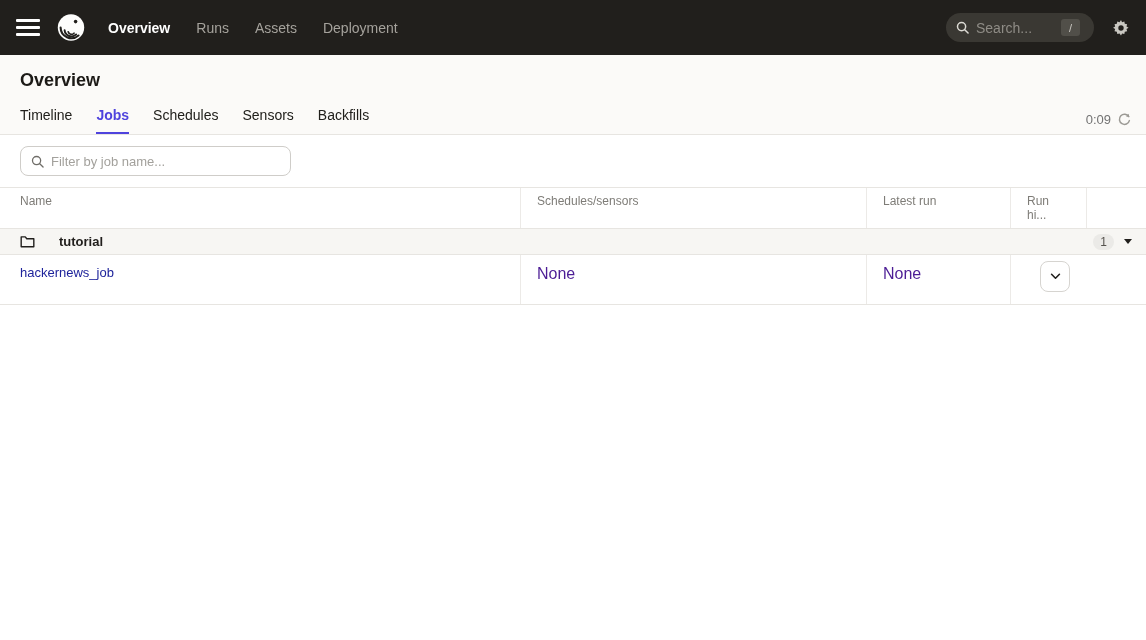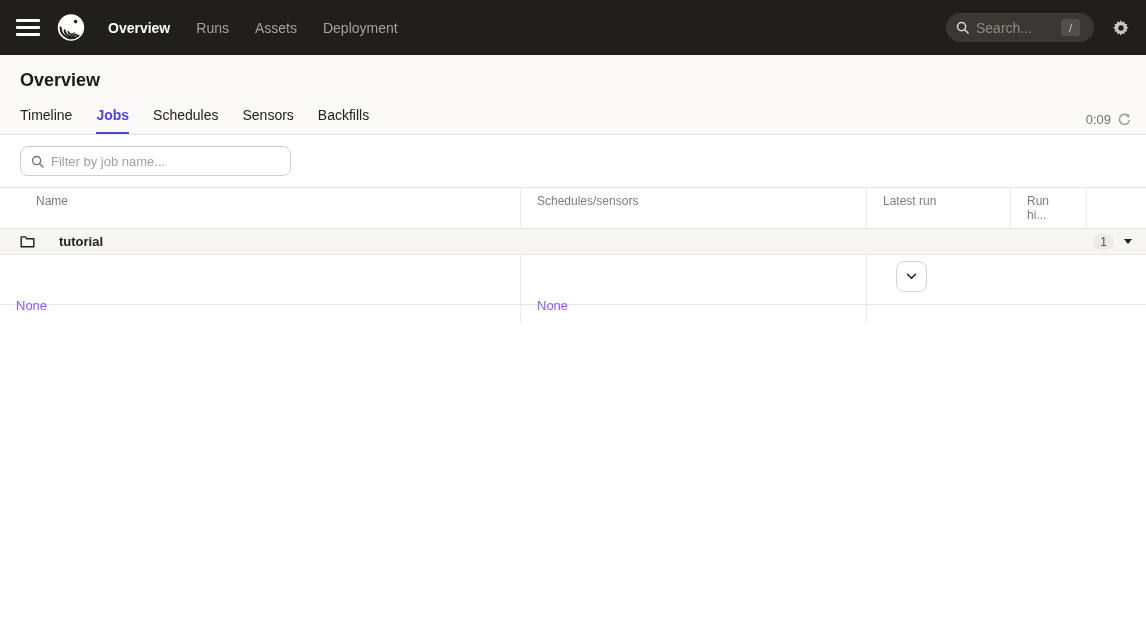--- a/index.html
+++ b/index.html
@@ -38,37 +38,37 @@
   .filter-input { display:flex; align-items:center; gap:7px; width:271px; height:30px;
     border:1px solid #cfcdc9; border-radius:8px; padding:0 10px; background:#fff; }
   .filter-input input { border:none; outline:none; font-size:13px; color:#3a3834; width:220px; font-family:inherit; }
   .filter-input input::placeholder { color:#a3a19c; }
 
   
   .jobs-table { margin-top:11px; width:100%; border-top:1px solid #e7e5e1; }
   .grid-row { display:grid; grid-template-columns:520px 346px 144px 76px 1fr; }
   .th-row { border-bottom:1px solid #e7e5e1; }
   .th { font-size:12px; color:#7e7c77; padding:6px 16px; }
-  .th:first-child { padding-left:36px; }
+  .th:first-child { padding-left:20px; }
   .th + .th, .cell + .cell { border-left:1px solid #eceae7; }
 
   .group-row { display:flex; align-items:center; background:#f7f6f3; height:26px;
     border-bottom:1px solid #e7e5e1; padding:0 14px 0 20px; cursor:pointer; }
   .group-name { font-size:13px; font-weight:700; color:#211f1c; margin-left:24px; }
   .group-row .spacer { flex:1; }
   .count-badge { background:#ebeae7; color:#55534e; font-size:12px; border-radius:8px;
     padding:1px 7px; margin-right:10px; }
   .caret-down { width:0; height:0; border-left:4px solid transparent; border-right:4px solid transparent;
     border-top:5px solid #211f1c; }
 
   .job-row { border-bottom:1px solid #e7e5e1; background:#fff; height:50px; }
   .cell { padding:10px 16px; display:flex; align-items:flex-start; }
   .cell.name-cell { padding-left:20px; }
   .job-link { font-size:13px; color:#1e239b; text-decoration:none; cursor:pointer; }
-  .none-text { font-size:13px; color:#8b5cf6;margin-top:33px; }
+  .none-text { font-size:16px; color:#4c1d95; }
 
   .schedule-chip { display:inline-flex; align-items:center; gap:6px; background:#f1f0ed;
     border-radius:12px; padding:4px 8px 4px 8px; cursor:pointer; }
   .schedule-chip .chip-label { font-size:12px; color:#2b309c; }
   .toggle { width:22px; height:12px; background:#8f8d88; border-radius:7px; position:relative; cursor:pointer; }
   .toggle .knob { position:absolute; left:1px; top:1px; width:10px; height:10px; background:#f4f3f1; border-radius:50%; }
 
   .menu-btn { width:31px; height:31px; border:1px solid #d6d4d0; border-radius:8px; background:#fff;
     display:flex; align-items:center; justify-content:center; cursor:pointer; margin:-4px 0 0 13px; }
 
@@ -157,20 +157,23 @@
     <svg width="15" height="13" viewBox="0 0 16 14">
       <path d="M1.2 2 h4.4 l1.6 2 h7.6 v8.6 h-13.6 z" stroke="#211f1c" stroke-width="1.5" fill="none" stroke-linejoin="round"></path>
     </svg>
     <span class="group-name">tutorial</span>
     <span class="spacer"></span>
     <span class="count-badge">1</span>
     <span class="caret-down"></span>
   </div>
 
   <div class="grid-row job-row">
+    <div class="cell name-cell">
+      <a class="job-link">hackernews_job</a>
+    </div>
     <div class="cell">
       <span class="none-text">None</span>
     </div>
     <div class="cell">
       <span class="none-text">None</span>
     </div>
     <div class="cell">
       <button class="menu-btn">
         <svg width="11" height="7" viewBox="0 0 12 8">
           <path d="M1.5 1.5 L6 6 L10.5 1.5" stroke="#211f1c" stroke-width="1.8" fill="none" stroke-linecap="round" stroke-linejoin="round"></path>

